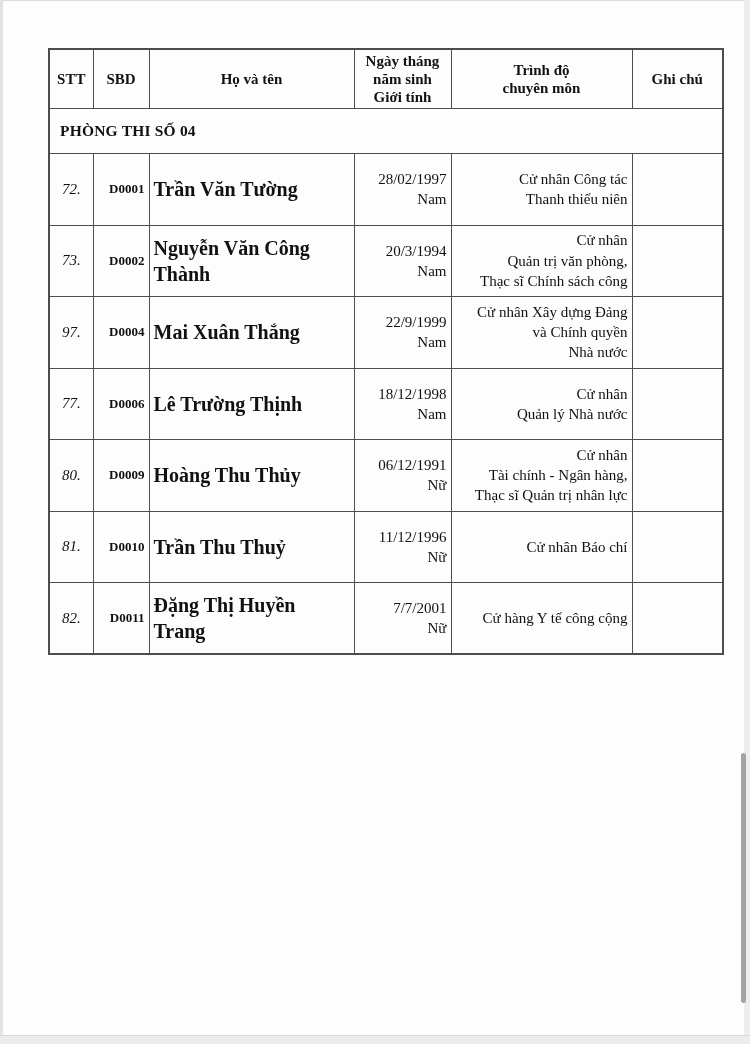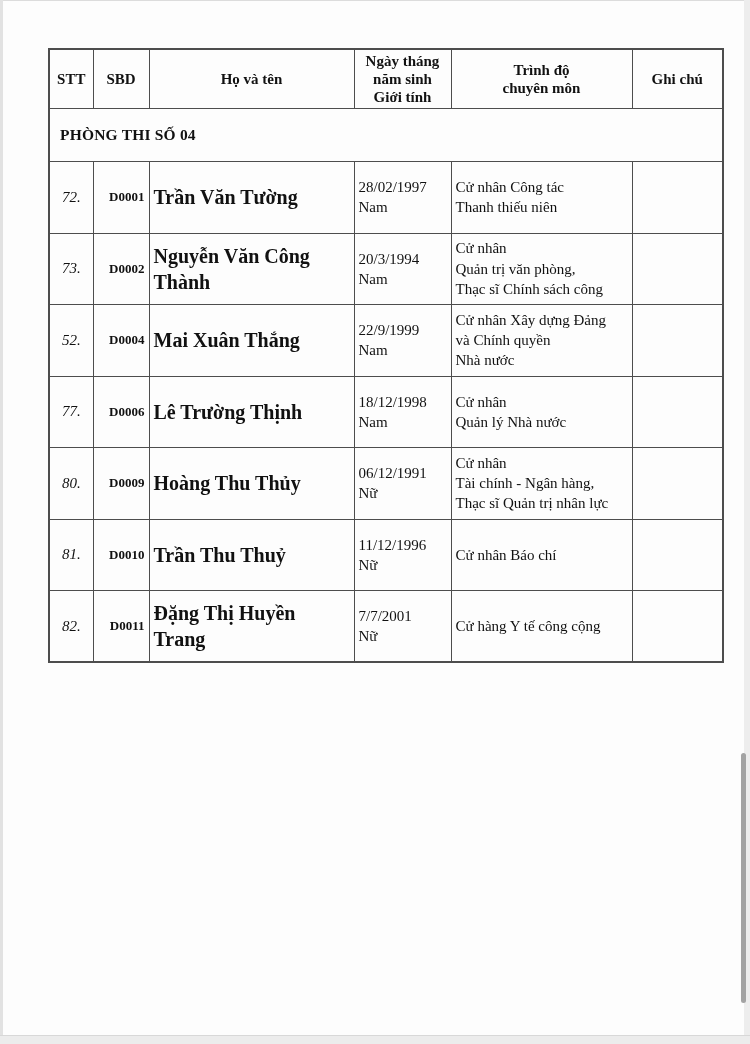--- a/index.html
+++ b/index.html
@@ -58,21 +58,21 @@
     overflow: hidden;
   }
   tr.header-row { height: 58px; }
   tr.header-row th {
     font-size: 15px;
     font-weight: bold;
     text-align: center;
     line-height: 1.2;
     white-space: pre-line;
   }
-  tr.section-row { height: 53px; }
+  tr.section-row { height: 45px; }
   tr.section-row td {
     font-size: 15.5px;
     font-weight: bold;
     text-align: left;
     padding-left: 10px;
     letter-spacing: 0.2px;
   }
   tr.data-row { height: 71.5px; }
   td.c-stt {
     font-size: 15px;
@@ -86,21 +86,21 @@
   }
   td.c-name {
     font-size: 20px;
     font-weight: bold;
     text-align: left;
     padding-left: 10px;
     line-height: 1.3;
   }
   td.c-dob, td.c-qual {
     font-size: 15px;
-    text-align: left;
+    text-align: right;
     line-height: 1.35;
     white-space: pre-line;
   }
   td.c-note { font-size: 15px; }
 </style>
 </head>
 <body>
 
 <div class="viewport">
   <div class="edge-top"></div>
@@ -151,21 +151,21 @@
           <td class="c-dob">20/3/1994
 Nam</td>
           <td class="c-qual">Cử nhân
 Quản trị văn phòng,
 Thạc sĩ Chính sách công</td>
           <td class="c-note"></td>
         </tr>
 
 
         <tr class="data-row">
-          <td class="c-stt">52.</td>
+          <td class="c-stt">97.</td>
           <td class="c-sbd">D0004</td>
           <td class="c-name">Mai Xuân Thắng</td>
           <td class="c-dob">22/9/1999
 Nam</td>
           <td class="c-qual">Cử nhân Xây dựng Đảng
 và Chính quyền
 Nhà nước</td>
           <td class="c-note"></td>
         </tr>
 

